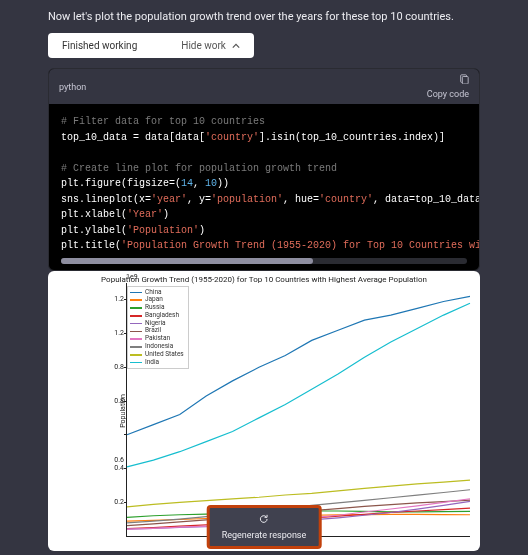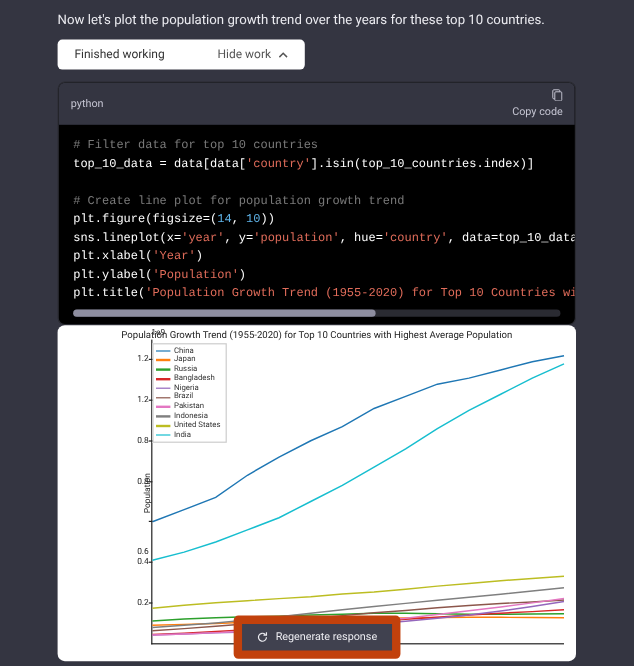--- a/index.html
+++ b/index.html
@@ -127,22 +127,23 @@
     bottom: 6px;
     transform: translateX(-50%);
     background: #40414f;
     color: #ececf1;
     font-size: 9px;
     padding: 6px 12px;
     border-radius: 4px;
     display: inline-flex;
     align-items: center;
     gap: 6px;
-    border: 7px solid #c2410c;
+    border: 3px solid #c2410c;
     cursor: pointer;
+    flex-direction: column;
   }
   .refresh-icon { width: 10px; height: 10px; }
 </style>
 </head>
 <body>
 
 <div class="container">
   <p class="intro-text">Now let's plot the population growth trend over the years for these top 10 countries.</p>
 
   <div class="work-toggle">

